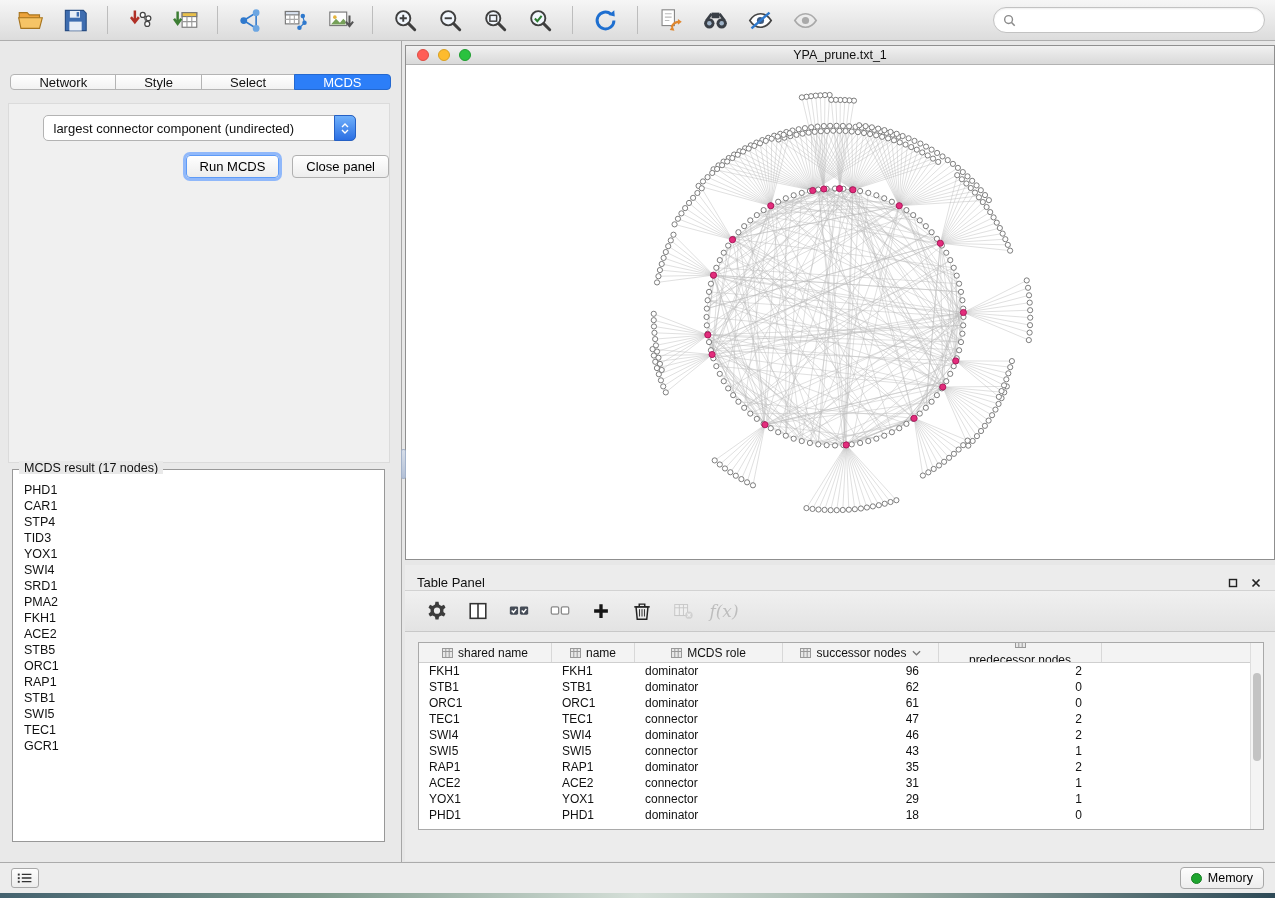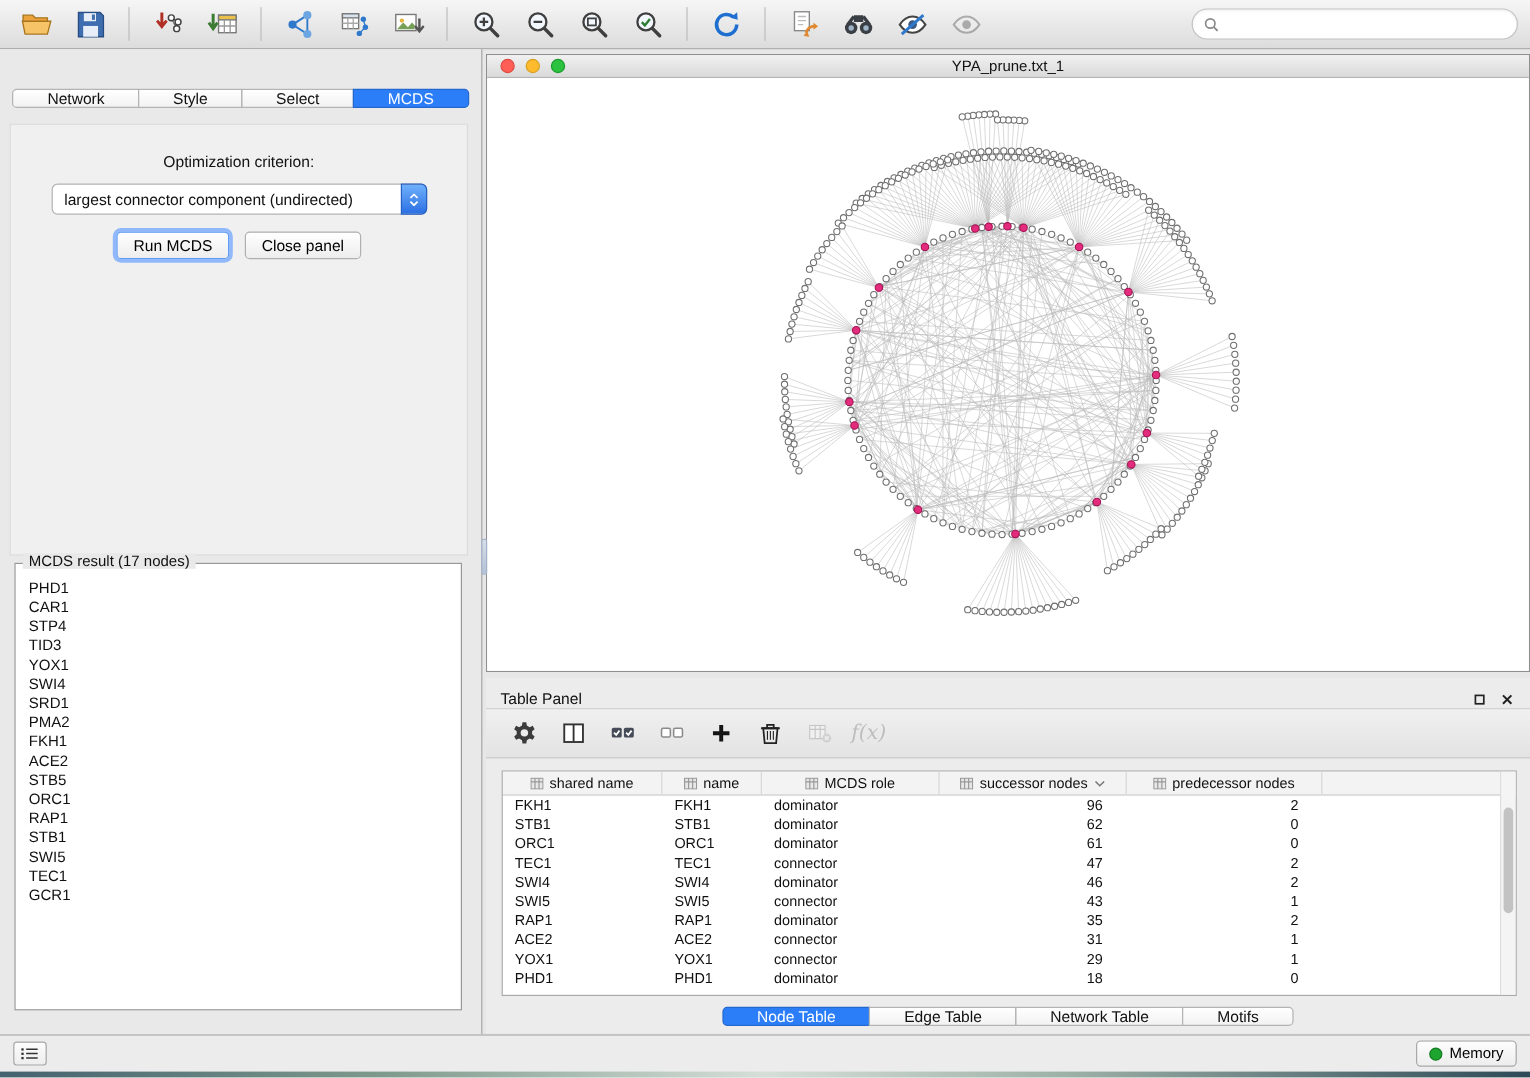--- a/index.html
+++ b/index.html
@@ -28,21 +28,21 @@
   .cp-tabs{position:absolute;left:0;right:0;top:33px;}
   .seg{height:16px;padding:0 28px;display:flex;align-items:center;font-size:13px;background:linear-gradient(#ffffff,#f2f2f2);border:1px solid #b4b4b4;margin-left:-1px;cursor:default;}
   .seg:first-child{border-radius:4px 0 0 4px;margin-left:0;}
   .seg:last-child{border-radius:0 4px 4px 0;}
   .seg.active{background:#2c7ef8;border-color:#2468cf;color:#fff;}
   .cp-card{position:absolute;left:8px;right:11px;top:62px;height:360px;background:#f0f0f0;border:1px solid #dbdbdb;}
   .opt-label{text-align:center;margin-top:23px;font-size:13px;}
   .dropdown{margin:11px auto 0;width:313px;height:26px;background:#fff;border:1px solid #b3b3b3;border-radius:5px;position:relative;display:flex;align-items:center;padding:0 28px 0 10px;font-size:13px;white-space:nowrap;}
   .dropdown-stepper{position:absolute;right:-1px;top:-1px;width:22px;height:26px;border-radius:0 5px 5px 0;background:linear-gradient(#6fb0fb,#2b6fe3);border:1px solid #2560c4;display:flex;flex-direction:column;align-items:center;justify-content:center;gap:1px;}
   .dropdown-stepper svg{width:8px;height:5px;display:block;}
-  .btn-row{display:flex;justify-content:center;gap:13px;margin-top:14px;}
+  .btn-row{display:flex;justify-content:flex-end;gap:13px;margin-top:14px;}
   .btn{height:23px;padding:0 13px;font-size:13px;background:linear-gradient(#ffffff,#ededed);border:1px solid #b0b0b0;border-radius:4px;cursor:default;}
   .btn.focused{box-shadow:0 0 0 3px rgba(92,153,255,.65);border-color:#5e9bf7;}
   .result-group{position:absolute;left:12px;right:16px;top:428px;bottom:20px;border:1px solid #989898;background:#fff;}
   .result-legend{position:absolute;top:-9px;left:6px;background:#e9e9e9;padding:0 5px;font-size:12.5px;}
   .mcds-list{position:absolute;inset:4px 3px 3px 3px;overflow:hidden;padding:8px 0 0 8px;background:#fff;}
   .mcds-item{font-size:12.5px;line-height:16px;}
 
   
   .net-window{position:absolute;left:405px;top:45px;width:870px;height:515px;background:#fff;border:1px solid #8f8f8f;}
   .net-titlebar{height:19px;background:linear-gradient(#f1f1f1,#d9d9d9);border-bottom:1px solid #b2b2b2;display:flex;align-items:center;justify-content:center;position:relative;font-size:12.5px;}
@@ -268,21 +268,20 @@
   </div>
 
   <div class="control-panel">
     <div class="cp-tabs seg-row" id="cp-tabs">
         <div class="seg">Network</div>
         <div class="seg">Style</div>
         <div class="seg">Select</div>
         <div class="seg active">MCDS</div>
       </div>
     <div class="cp-card">
-      <div class="opt-label">Optimization criterion:</div>
       <div class="dropdown">
         <span>largest connector component (undirected)</span>
         <span class="dropdown-stepper">
           <svg viewBox="0 0 8 5">
               <path d="M1 4l3-3 3 3" fill="none" stroke="#fff" stroke-width="1.4"></path>
             </svg>
           <svg viewBox="0 0 8 5">
               <path d="M1 1l3 3 3-3" fill="none" stroke="#fff" stroke-width="1.4"></path>
             </svg>
         </span>
@@ -801,21 +800,21 @@
                 <line x1="7.2" y1="0.5" x2="7.2" y2="9.5" stroke="#999"></line>
               </svg>
             </span>
             <span class="th-label">successor nodes</span>
             <span class="sort-arrow">
               <svg viewBox="0 0 10 6">
                 <path d="M1 1l4 4 4-4" fill="none" stroke="#777" stroke-width="1.4"></path>
               </svg>
             </span>
           </div>
-          <div class="th-cell" style="width: 163px;">
+          <div class="th-cell" style="width: 163px; flex-direction: column;">
             <span class="mini-grid">
               <svg viewBox="0 0 11 10">
                 <rect x="0.5" y="0.5" width="10" height="9" fill="#e8e8e8" stroke="#999"></rect>
                 <line x1="0.5" y1="3.5" x2="10.5" y2="3.5" stroke="#999"></line>
                 <line x1="3.8" y1="0.5" x2="3.8" y2="9.5" stroke="#999"></line>
                 <line x1="7.2" y1="0.5" x2="7.2" y2="9.5" stroke="#999"></line>
               </svg>
             </span>
             <span class="th-label">predecessor nodes</span>
           </div>
@@ -889,26 +888,20 @@
             <div class="t-cell" style="width: 83px;">PHD1</div>
             <div class="t-cell" style="width: 148px;">dominator</div>
             <div class="t-cell num" style="width: 156px;">18</div>
             <div class="t-cell num" style="width: 163px;">0</div>
           </div>
         </div>
       <div class="vscroll">
         <div class="thumb"></div>
       </div>
     </div>
-    <div class="tp-tabs seg-row" id="table-tabs">
-        <div class="seg active">Node Table</div>
-        <div class="seg">Edge Table</div>
-        <div class="seg">Network Table</div>
-        <div class="seg">Motifs</div>
-      </div>
   </div>
 
   <div class="status-bar">
     <button class="status-left-btn">
       <span>
         <svg viewBox="0 0 20 14">
             <g stroke="#333" stroke-width="1.6">
               <path d="M6 2.5h12M6 7h12M6 11.5h12"></path>
             </g>
             <g fill="#333">

